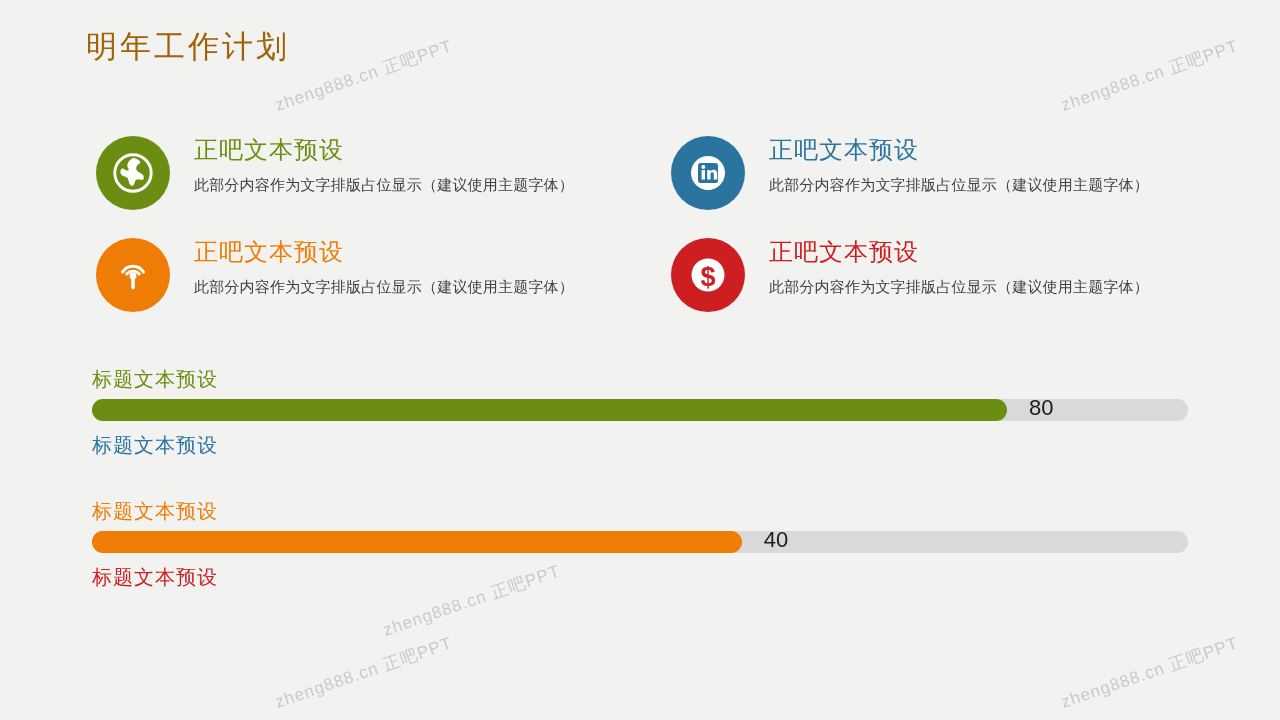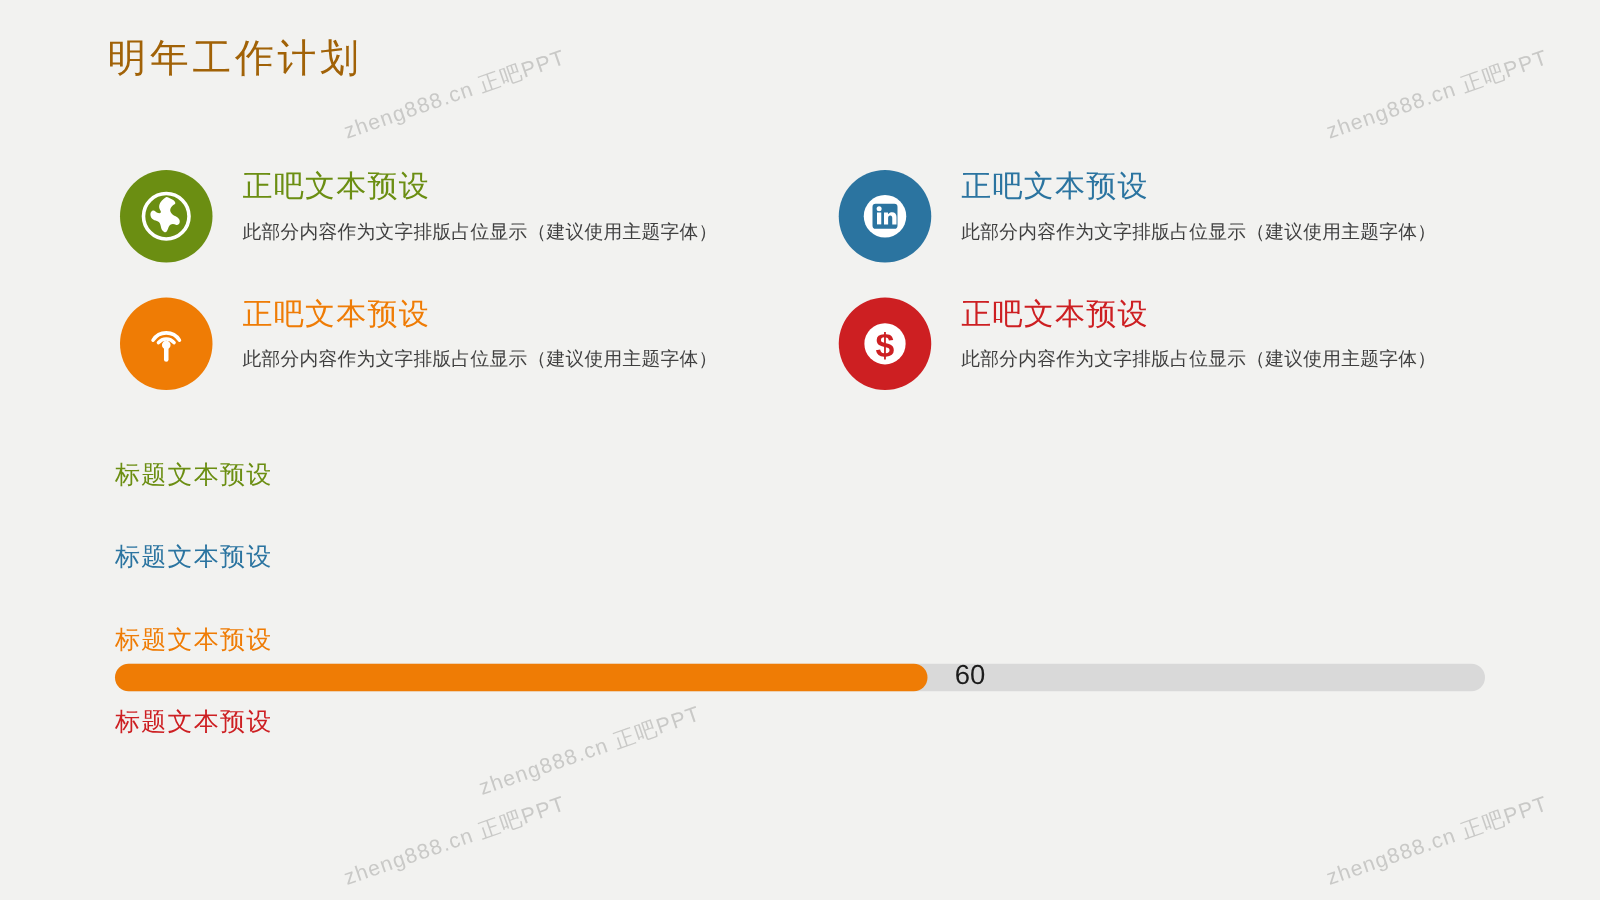--- a/index.html
+++ b/index.html
@@ -175,31 +175,35 @@
       </svg>
     </div>
     <div class="feature-text">
       <div class="feature-head" style="color:#cd1f22;">正吧文本预设</div>
       <div class="feature-body">此部分内容作为文字排版占位显示（建议使用主题字体）</div>
     </div>
   </div>
 
   <div class="bar-row" style="top:366px;">
     <div class="bar-label" style="color:#6b8e12;">标题文本预设</div>
+    <div class="bar-track">
+      <div class="bar-fill" style="background:#6b8e12; width:83.5%;"></div>
+      <div class="bar-value" style="left:85.5%;">80</div>
+    </div>
   </div>
 
   <div class="bar-row" style="top:432px;">
     <div class="bar-label" style="color:#2b74a0;">标题文本预设</div>
   </div>
 
   <div class="bar-row" style="top:498px;">
     <div class="bar-label" style="color:#ef7c05;">标题文本预设</div>
     <div class="bar-track">
       <div class="bar-fill" style="background:#ef7c05; width:59.3%;"></div>
-      <div class="bar-value" style="left:61.3%;">60</div>
+      <div class="bar-value" style="left:61.3%;">40</div>
     </div>
   </div>
 
   <div class="bar-row" style="top:564px;">
     <div class="bar-label" style="color:#cd1f22;">标题文本预设</div>
   </div>
 
   <div class="wm" style="left:272px; top:95px;">zheng888.cn 正吧PPT</div>
   <div class="wm" style="left:1058px; top:95px;">zheng888.cn 正吧PPT</div>
   <div class="wm" style="left:272px; top:692px;">zheng888.cn 正吧PPT</div>

